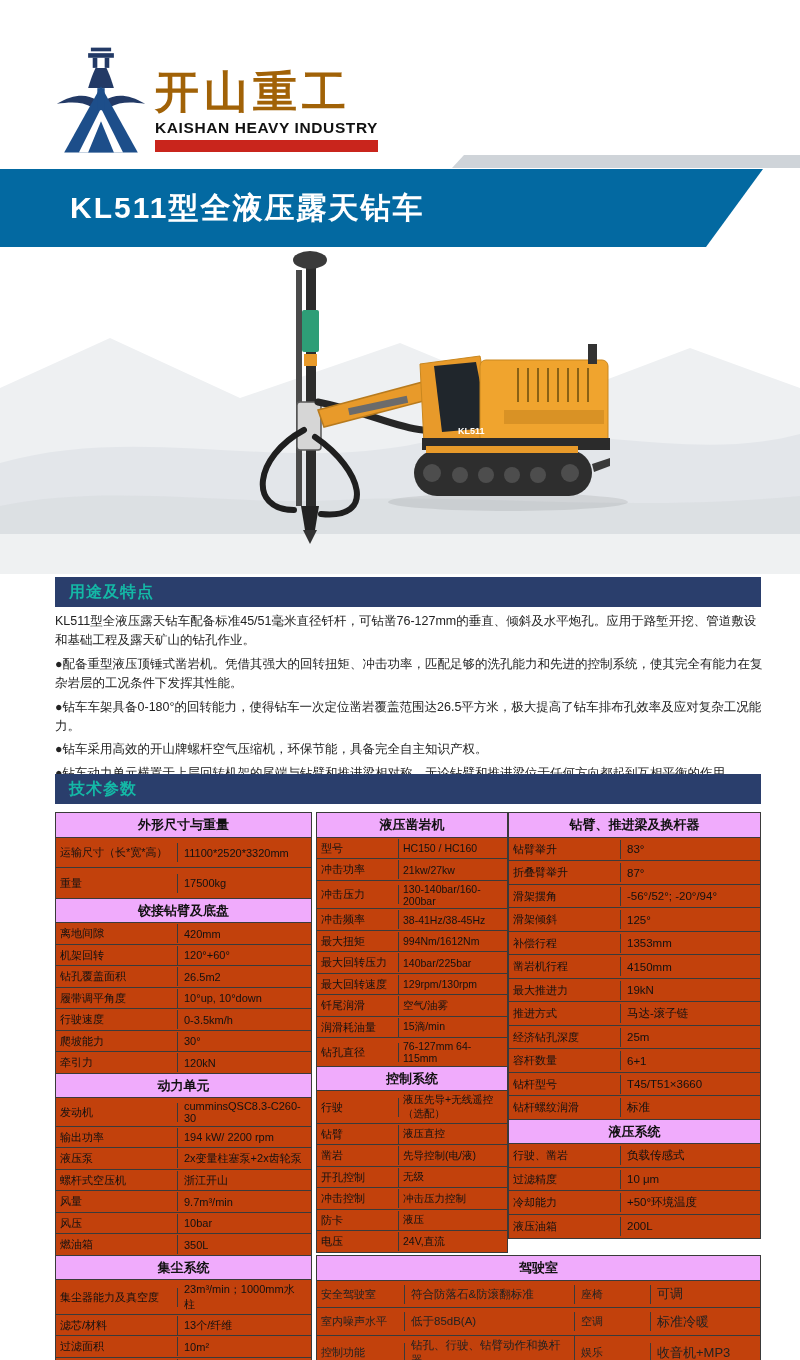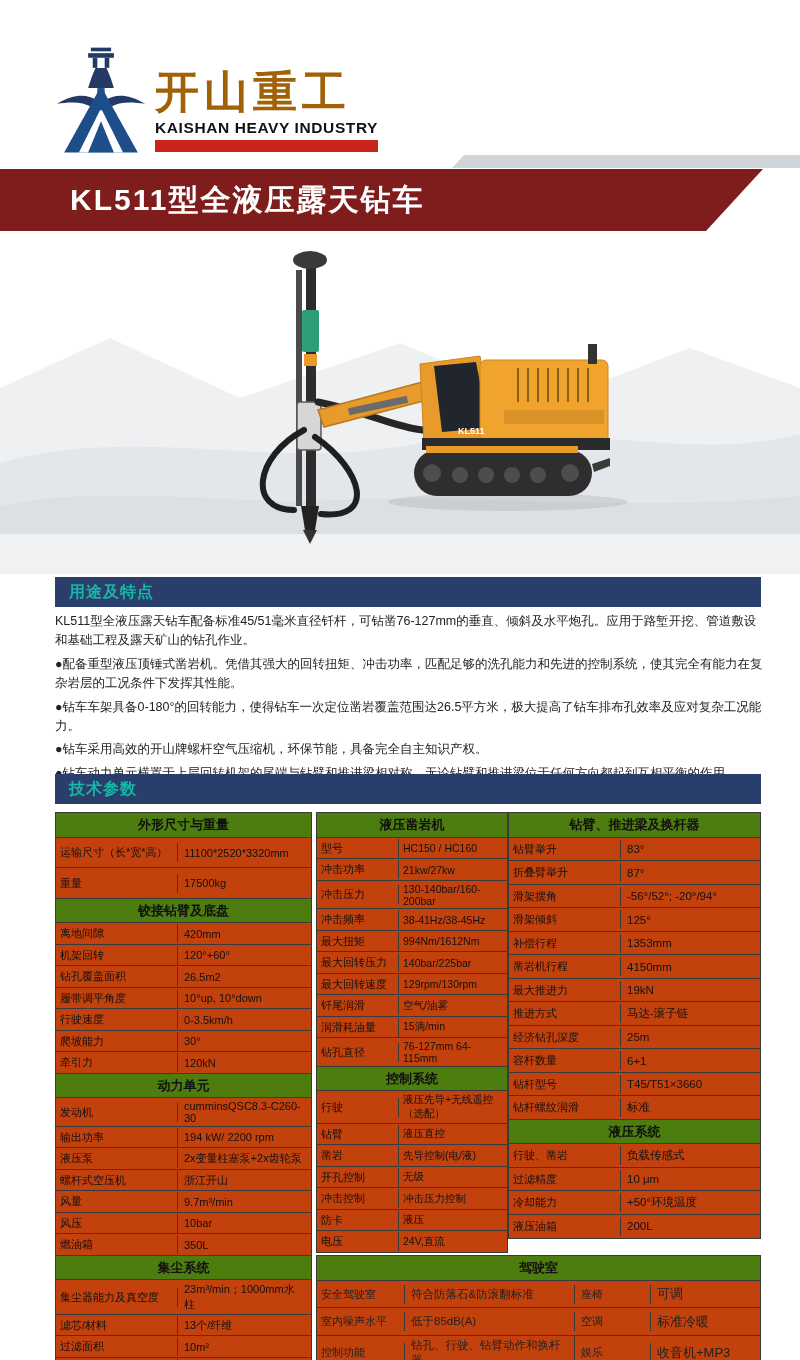--- a/index.html
+++ b/index.html
@@ -10,21 +10,21 @@
   .brand{position:absolute;left:55px;top:44px;display:flex;align-items:flex-start;}
   .logo-icon{width:92px;height:114px;flex:0 0 auto;}
   .brand-text{margin-left:8px;margin-top:26px;}
   .brand-cn{font-size:44px;font-weight:bold;color:#a16207;letter-spacing:5px;line-height:1;}
   .brand-en{font-size:15.5px;font-weight:bold;color:#111;letter-spacing:0.6px;margin-top:5px;}
   .brand-redbar{height:12px;background:#c9251c;margin-top:3px;}
 
   
   .gray-stripe{position:absolute;top:155px;left:452px;width:348px;height:13px;background:#cfd4d9;
     clip-path:polygon(12px 0,100% 0,100% 100%,0 100%);}
-  .banner{position:absolute;top:169px;left:0;width:763px;height:62px;background:#7f1d1d;
+  .banner{position:absolute;top:169px;left:0;width:763px;height:78px;background:#0369a1;
     clip-path:polygon(0 0,100% 0,calc(100% - 57px) 100%,0 100%);
     display:flex;align-items:center;box-sizing:border-box;padding-left:70px;}
   .banner-title{color:#fff;font-size:30px;font-weight:bold;letter-spacing:2px;}
 
   
   .hero{position:absolute;top:238px;left:0;width:800px;height:336px;}
   .hero svg{display:block;}
 
   
   .bar{position:absolute;left:55px;width:706px;height:30px;background:#2a3e6c;color:#14b8a6;
@@ -39,21 +39,21 @@
   .features-text p{margin:0 0 4px 0;}
 
   
   .spec-table{position:absolute;left:55px;top:812px;width:706px;display:flex;gap:4px;align-items:flex-start;}
   .spec-col{display:flex;flex-direction:column;}
   .col1{width:257px;}
   .right-wrap{width:445px;display:flex;flex-direction:column;}
   .cols23{display:flex;align-items:flex-start;}
   .col2{width:192px;}
   .col3{flex:1;}
-  .sec-title{border:1.5px solid #3a3a3a;background:#4d7c0f;text-align:center;font-weight:bold;
+  .sec-title{border:1.5px solid #3a3a3a;background:#f0abfc;text-align:center;font-weight:bold;
     font-size:13px;padding:3px 2px;color:#111;}
   .sec-title + .sec-title, .spec-row + .sec-title, .sec-title + .spec-row, .spec-row + .spec-row{margin-top:-1.5px;}
   .spec-row{display:flex;border:1.5px solid #3a3a3a;background:#c2410c;min-height:21px;align-items:center;}
   .col3 .spec-row{min-height:23px;}
   .col1 .spec-row.tall{min-height:30px;}
   .cell{display:flex;align-items:center;box-sizing:border-box;}
   .cell.label{font-size:11px;padding:2px 4px;border-right:1.5px solid #3a3a3a;color:#111;}
   .cell.value{flex:1;font-size:11.5px;padding:2px 6px;color:#111;}
   .col1 .cell.label{width:122px;}
   .col1 .cell.value{font-size:11px;}

